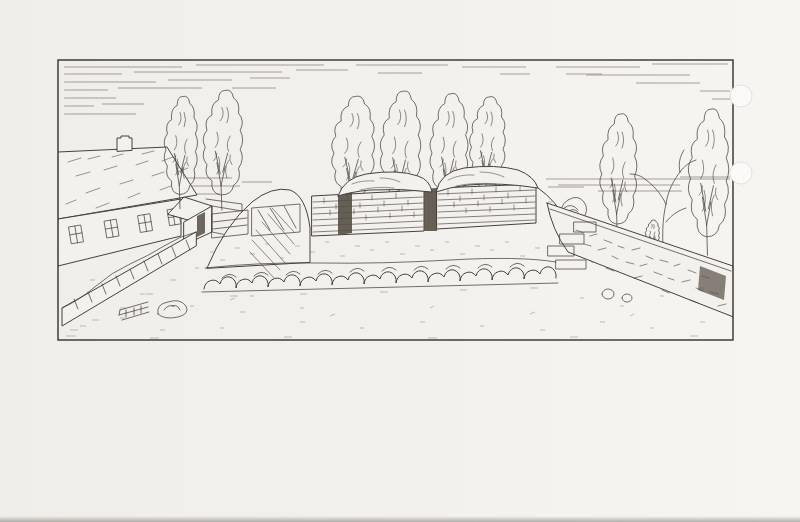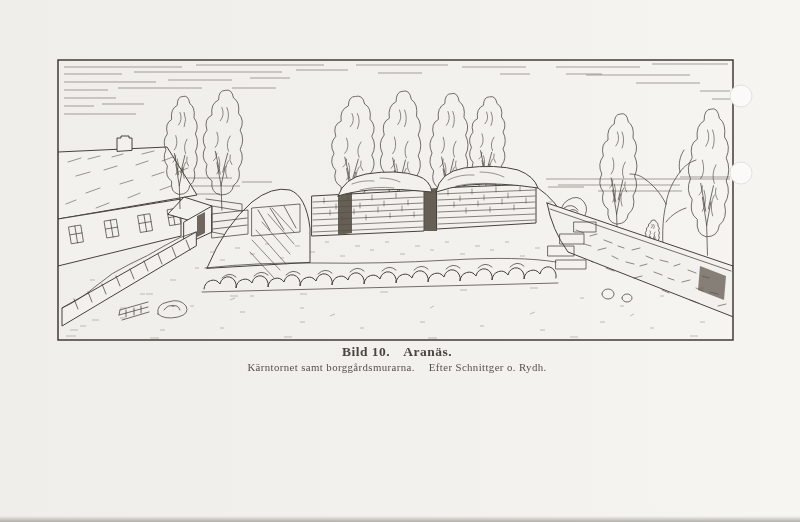--- a/index.html
+++ b/index.html
@@ -149,22 +149,14 @@
     </g>
 
     <rect x="58" y="60" width="675" height="280" fill="none" stroke="#403c36" stroke-width="1.5"></rect>
 
     <g>
       <circle cx="741" cy="96" r="11" fill="#fbfaf8" stroke="#e4e1db" stroke-width="1"></circle>
       <circle cx="741" cy="173" r="11" fill="#fbfaf8" stroke="#e4e1db" stroke-width="1"></circle>
     </g>
   </svg>
 
-  <figcaption class="caption">
-    <div class="caption-line1">
-      <span class="gap">Bild 10.</span><span>Aranäs.</span>
-    </div>
-    <div class="caption-line2">
-      <span class="gap">Kärntornet samt borggårdsmurarna.</span><span>Efter Schnittger o. Rydh.</span>
-    </div>
-  </figcaption>
 
 </div>
 
 </body></html>

